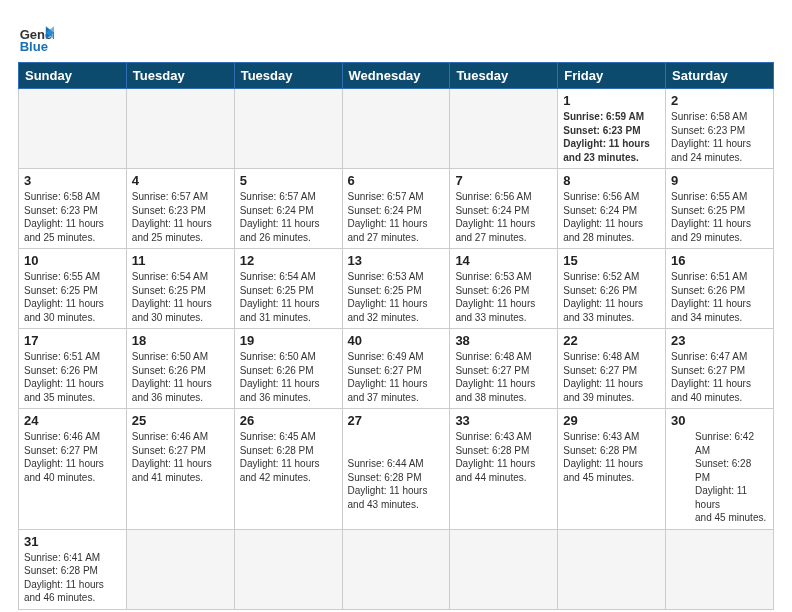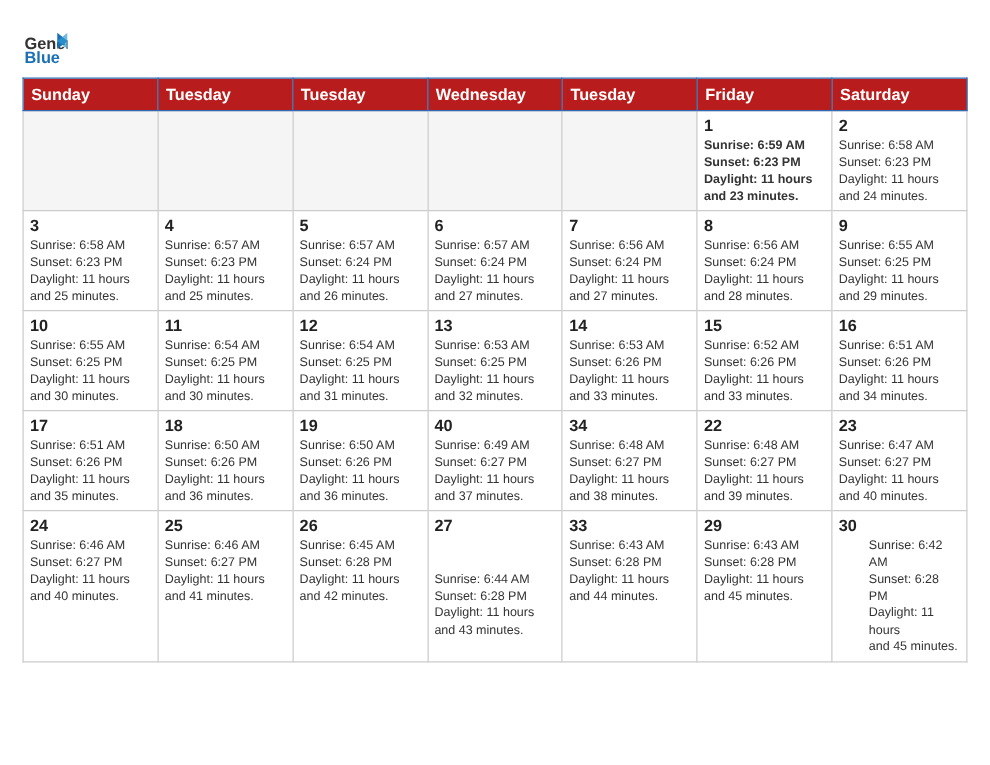--- a/index.html
+++ b/index.html
@@ -41,21 +41,21 @@
     .subtitle {
       font-size: 14px;
       color: #333;
     }
     .calendar {
       width: 100%;
       border-collapse: collapse;
       border: 1px solid #bbb;
     }
     .calendar th {
-      background: #b91c1c;
+      background: #0c4a6e;
       color: #fff;
       font-size: 13px;
       font-weight: bold;
       padding: 5px 6px;
       text-align: left;
       border: 1px solid #2e6db4;
     }
     .calendar td {
       border: 1px solid #ccc;
       vertical-align: top;
@@ -263,21 +263,21 @@
 and 36 minutes.</div>
           </td>
           <td>
             <span class="day-num">40</span>
             <div class="day-info" style="white-space: pre-line;">Sunrise: 6:49 AM
 Sunset: 6:27 PM
 Daylight: 11 hours
 and 37 minutes.</div>
           </td>
           <td>
-            <span class="day-num">34</span>
+            <span class="day-num">38</span>
             <div class="day-info" style="white-space: pre-line;">Sunrise: 6:48 AM
 Sunset: 6:27 PM
 Daylight: 11 hours
 and 38 minutes.</div>
           </td>
           <td>
             <span class="day-num">22</span>
             <div class="day-info" style="white-space: pre-line;">Sunrise: 6:48 AM
 Sunset: 6:27 PM
 Daylight: 11 hours
@@ -334,16 +334,31 @@
 Daylight: 11 hours
 and 45 minutes.</div>
           </td>
           <td>
             <span class="day-num">30</span>
             <div class="day-info" style="white-space: pre-line; margin-left: 24px;">Sunrise: 6:42 AM
 Sunset: 6:28 PM
 Daylight: 11 hours
 and 45 minutes.</div>
           </td>
+        </tr>
+        <tr>
+          <td class="last-row">
+            <span class="day-num">31</span>
+            <div class="day-info" style="white-space: pre-line;">Sunrise: 6:41 AM
+Sunset: 6:28 PM
+Daylight: 11 hours
+and 46 minutes.</div>
+          </td>
+          <td class="last-row empty"></td>
+          <td class="last-row empty"></td>
+          <td class="last-row empty"></td>
+          <td class="last-row empty"></td>
+          <td class="last-row empty"></td>
+          <td class="last-row empty"></td>
         </tr>
       </tbody>
   </table>
 </div>
 
 </body></html>

